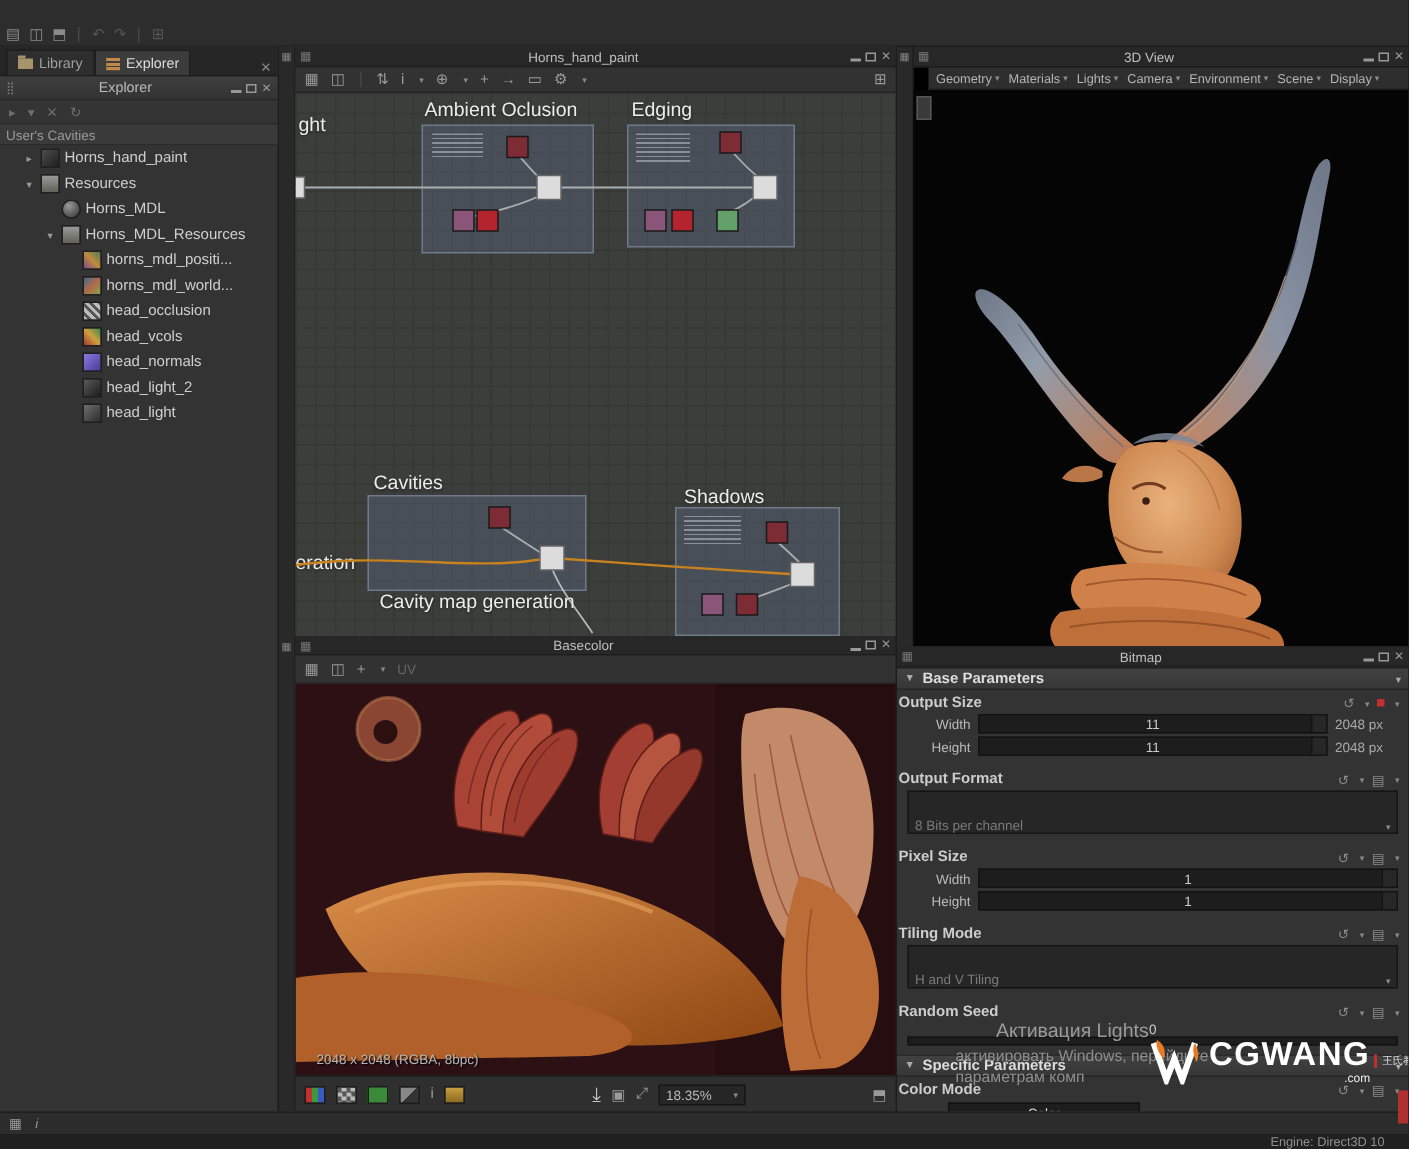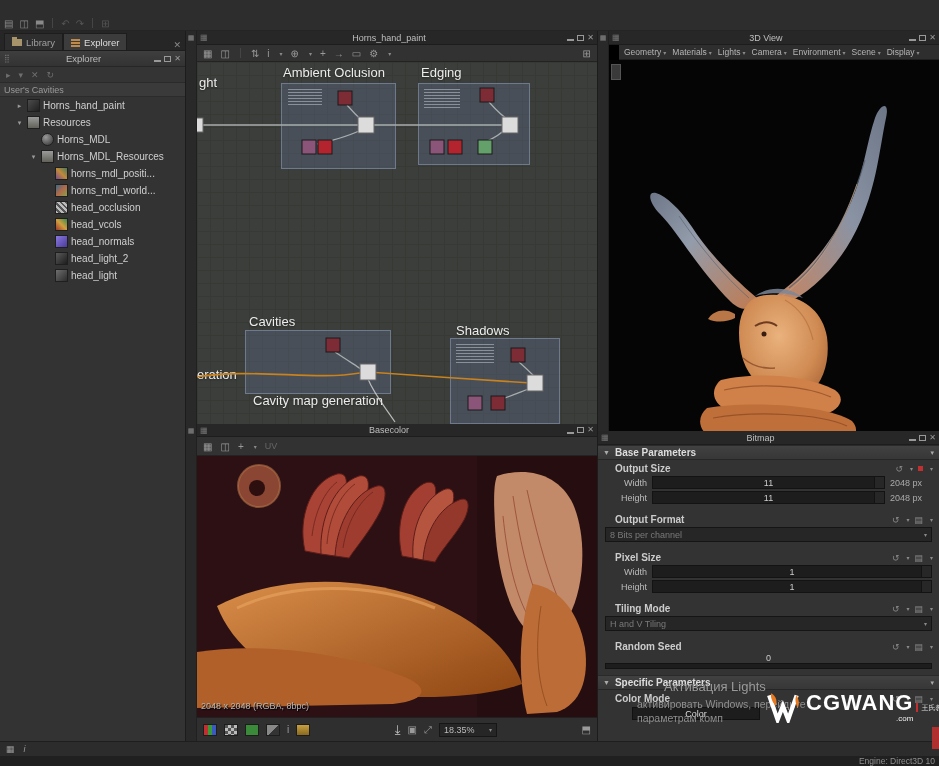--- a/index.html
+++ b/index.html
@@ -68,54 +68,54 @@
 .menus3d{position:absolute;left:21px;right:0;top:14px;height:15px;background:#2e2e2e;border-bottom:1px solid #1f1f1f;display:flex;align-items:center;padding:0 2px;font-size:8.5px;color:#b5b5b5}
 .m3{display:flex;align-items:center;padding:0 3px;white-space:nowrap}
 .vp3d{position:absolute;left:11px;right:0;top:29px;bottom:0;background:#050505;overflow:hidden}
 .vph{position:absolute;left:2px;top:4px;width:10px;height:16px;background:#3a3a3a;border:1px solid #555}
 
 .p2d{position:absolute;left:186px;top:424px;width:412px;height:317px;background:#262626;border-right:1px solid #1c1c1c}
 .p2d .tabbar{left:11px;right:0;top:0;height:13px}
 .tools2d{position:absolute;left:11px;right:0;top:13px;height:19px;background:#323232;border-bottom:1px solid #232323;display:flex;align-items:center;gap:8px;padding:0 6px;font-size:10px;color:#9a9a9a}
 .uvlab{color:#666;font-size:9px}
 .canvas2d{position:absolute;left:11px;right:0;top:32px;height:261px;background:#262626;overflow:hidden}
-.info2d{position:absolute;left:4px;bottom:6px;font-size:9px;color:#b5b5b5;text-shadow:1px 1px 1px #000}
+.info2d{position:absolute;left:14px;bottom:6px;font-size:9px;color:#b5b5b5;text-shadow:1px 1px 1px #000}
 .bbar2d{position:absolute;left:11px;right:0;bottom:0;height:24px;background:#2f2f2f;border-top:1px solid #202020;display:flex;align-items:center;gap:7px;padding:0 6px;font-size:10px;color:#9a9a9a}
 .cico{width:14px;height:12px;border:1px solid #1d1d1d;flex:none}
 .c-rgb{background:linear-gradient(90deg,#c03030 0 33%,#3a9a3a 33% 66%,#3a5ac0 66%)}
 .c-check{background:repeating-conic-gradient(#bbb 0 25%,#555 0 50%) 0 0/6px 6px}
 .c-green{background:#3a8a3a}
 .c-mix{background:linear-gradient(135deg,#888 50%,#333 50%)}
 .c-bucket{background:linear-gradient(#c8a040,#8a6a20)}
 .zoombox{width:58px;height:14px;background:#262626;border:1px solid #161616;display:flex;align-items:center;padding:0 4px;font-size:9px;color:#bbb}
 .zoombox .car{margin-left:auto}
 .spacer{flex:1}
 
 .pparams{position:absolute;left:598px;top:431px;width:341px;height:310px;background:#333}
 .pparams .tabbar{left:0;right:0;top:0}
 .pbody{position:absolute;left:0;right:0;top:14px;bottom:0;overflow:hidden}
 .phead{height:15px;background:linear-gradient(#414141,#373737);border-top:1px solid #2a2a2a;border-bottom:1px solid #262626;display:flex;align-items:center;gap:5px;padding:0 5px;color:#ddd;font-weight:bold;font-size:10px}
 .phead .hcar{font-size:7px;color:#aaa}
-.prowl{display:flex;align-items:center;padding:3px 6px 1px 17px;color:#ccc;font-weight:bold;font-size:10px}
+.prowl{display:flex;align-items:center;padding:3px 6px 1px 1px;color:#ccc;font-weight:bold;font-size:10px}
 .ricons{margin-left:auto;display:flex;gap:5px;align-items:center;color:#8a8a8a;font-size:9px;font-weight:normal}
 .reddot{width:5px;height:5px;background:#c03030;display:inline-block}
 .srow{display:flex;align-items:center;gap:5px;padding:1px 7px}
 .slabel{width:42px;text-align:right;color:#bbb;font-size:9px;flex:none}
 .slider{flex:1;height:13px;background:#1d1d1d;border:1px solid #131313;position:relative;display:flex;align-items:center;justify-content:center;color:#ccc;font-size:9px}
 .slider .cap{position:absolute;right:0;top:0;bottom:0;width:10px;background:#272727;border-left:1px solid #131313}
 .ssuffix{width:42px;font-size:9px;color:#aaa;flex:none}
-.dropdown{margin:1px 7px;height:15px;background:#262626;border:1px solid #151515;display:flex;align-items:center;padding:0 4px;color:#7a7a7a;font-size:9px}
+.dropdown{margin:1px 7px;height:29px;background:#262626;border:1px solid #151515;display:flex;align-items:flex-end;padding:0 4px;color:#7a7a7a;font-size:9px}
 .dropdown .car{margin-left:auto}
 .seedval{text-align:center;font-size:9px;color:#ccc;height:10px;line-height:10px}
 .seedbar{height:6px;margin:0 7px;background:#1d1d1d;border:1px solid #131313}
 .colorbtn{margin-top:2px;margin-left:34px;width:128px;height:13px;background:#1d1d1d;border:1px solid #111;color:#ddd;font-size:9px;display:flex;align-items:center;justify-content:center}
 .pgap{height:6px}
 
 .statusbar{position:absolute;left:0;top:741px;width:939px;height:15px;background:#2c2c2c;border-top:1px solid #1e1e1e;display:flex;align-items:center;gap:9px;padding:0 6px;font-size:9px;color:#999}
-.bottomstrip{position:absolute;left:0;top:756px;width:939px;height:10px;background:#202020;display:flex;align-items:center;justify-content:flex-end;padding:0 4px;font-size:8.5px;color:#8f8f8f}
+.bottomstrip{position:absolute;left:0;top:756px;width:939px;height:10px;background:#202020;display:flex;align-items:center;justify-content:flex-end;padding:0 16px;font-size:8.5px;color:#8f8f8f}
 
 .wm{position:absolute;z-index:40;white-space:nowrap}
 .wm1{left:664px;top:679px;font-size:13px;color:#9a9a9a}
 .wm2{left:637px;top:698px;font-size:10.5px;color:#8f8f8f}
 .wm3{left:637px;top:712px;font-size:10.5px;color:#8f8f8f}
 .logo{left:767px;top:691px;display:flex;align-items:center;gap:3px;z-index:50}
 .brandcol{display:flex;flex-direction:column;align-items:flex-end;line-height:1}
 .brand{font-size:22px;font-weight:bold;color:#fff;letter-spacing:1px}
 .brandsub{font-size:8px;color:#f0f0f0;margin-top:1px}
 .cncol{border-left:2px solid #c03030;padding-left:3px;width:50px;font-size:7px;line-height:9px;color:#ddd}

